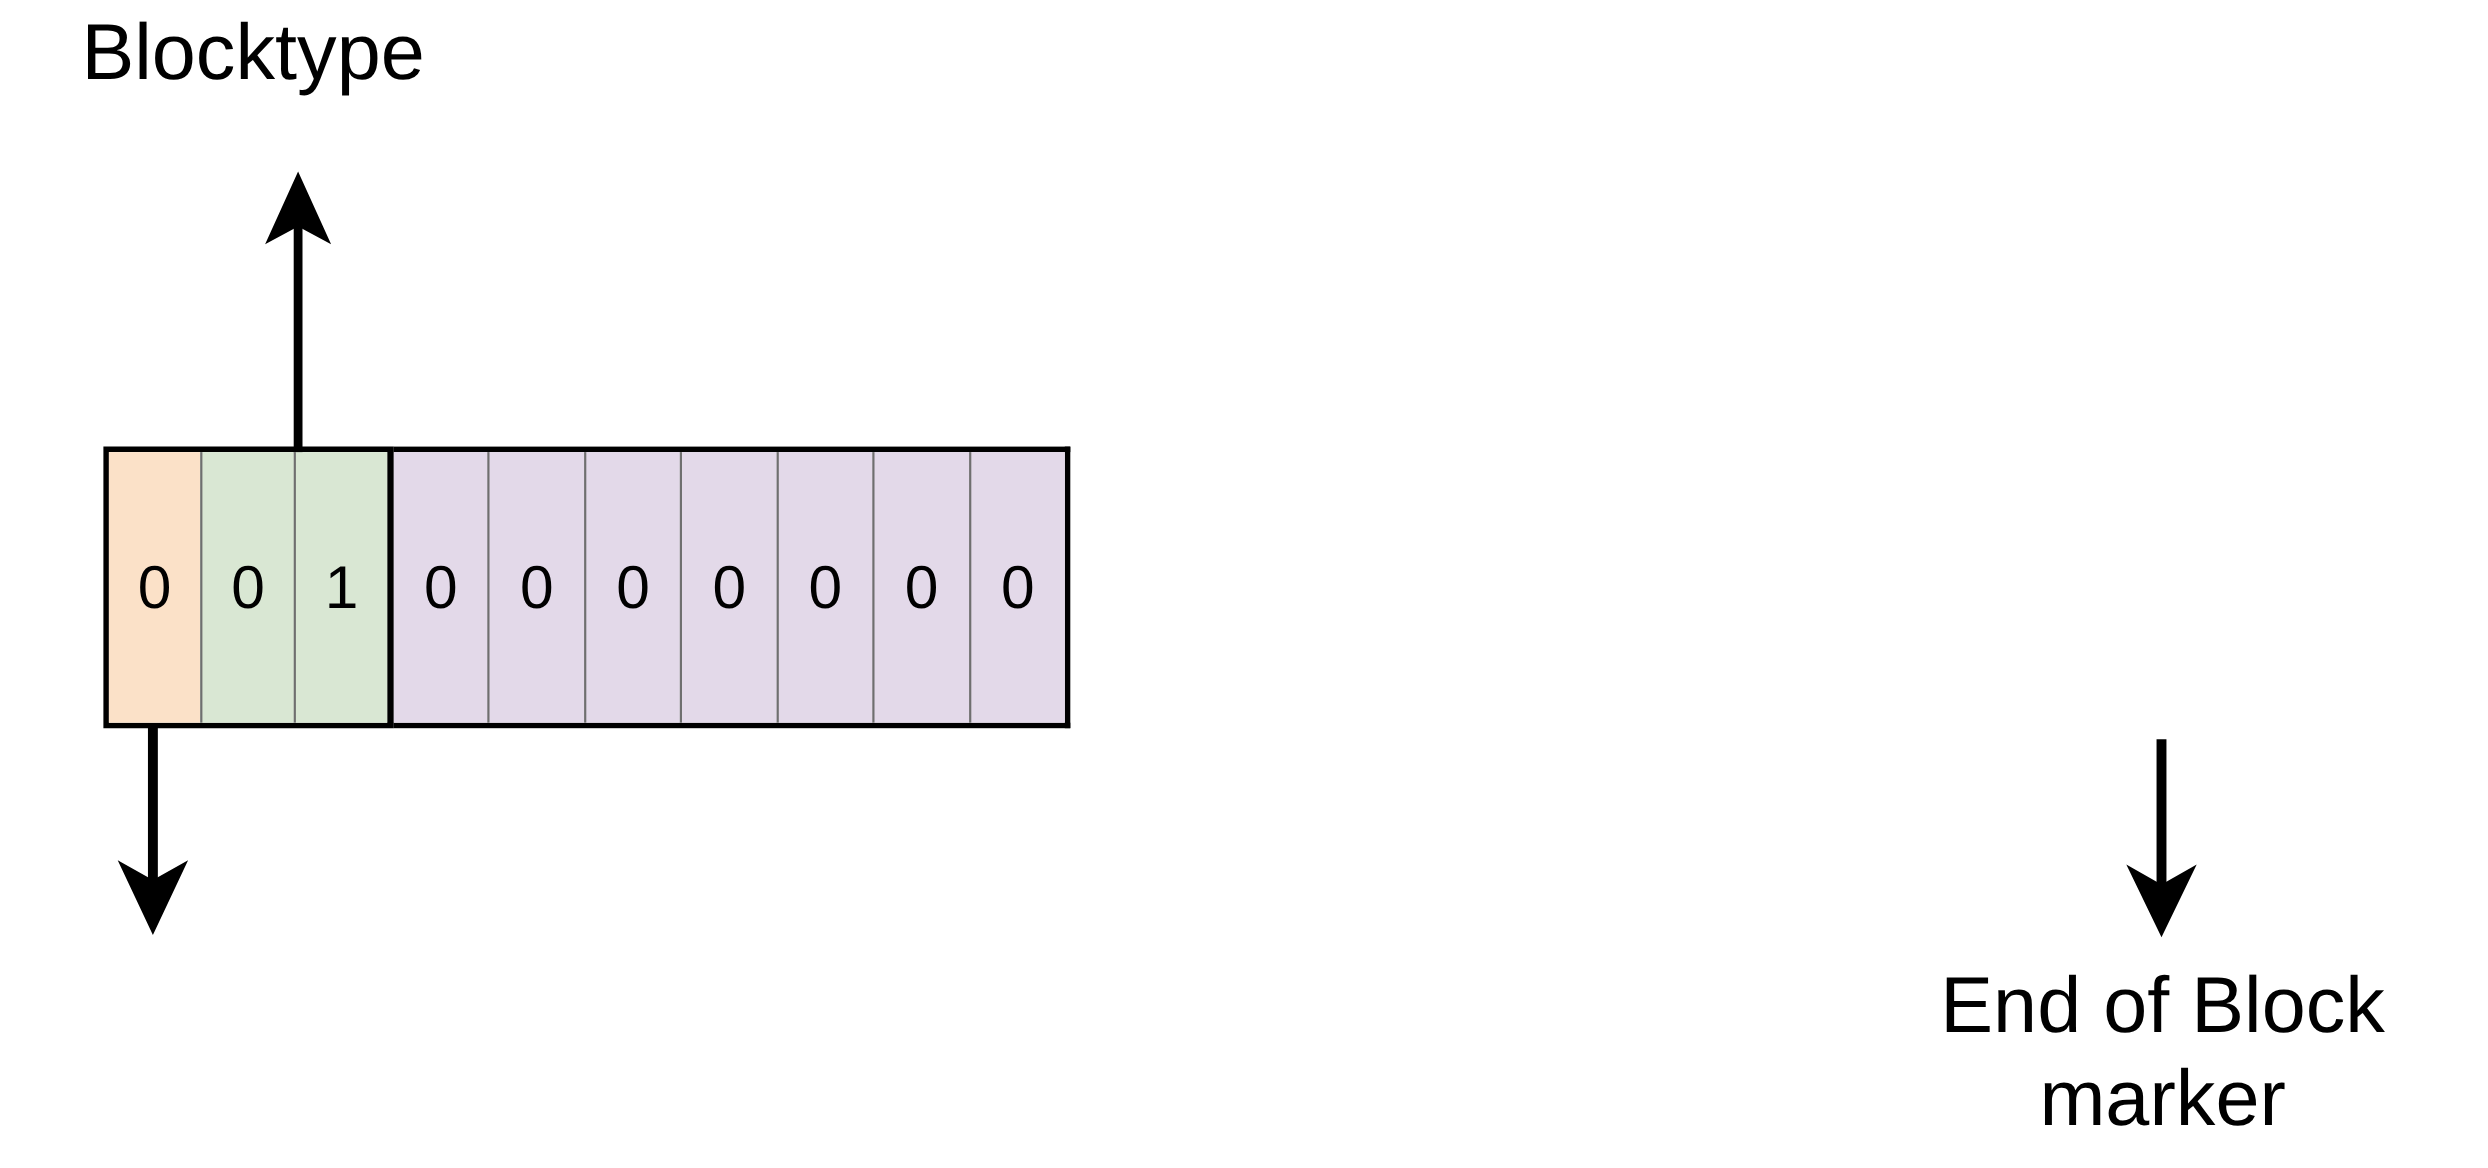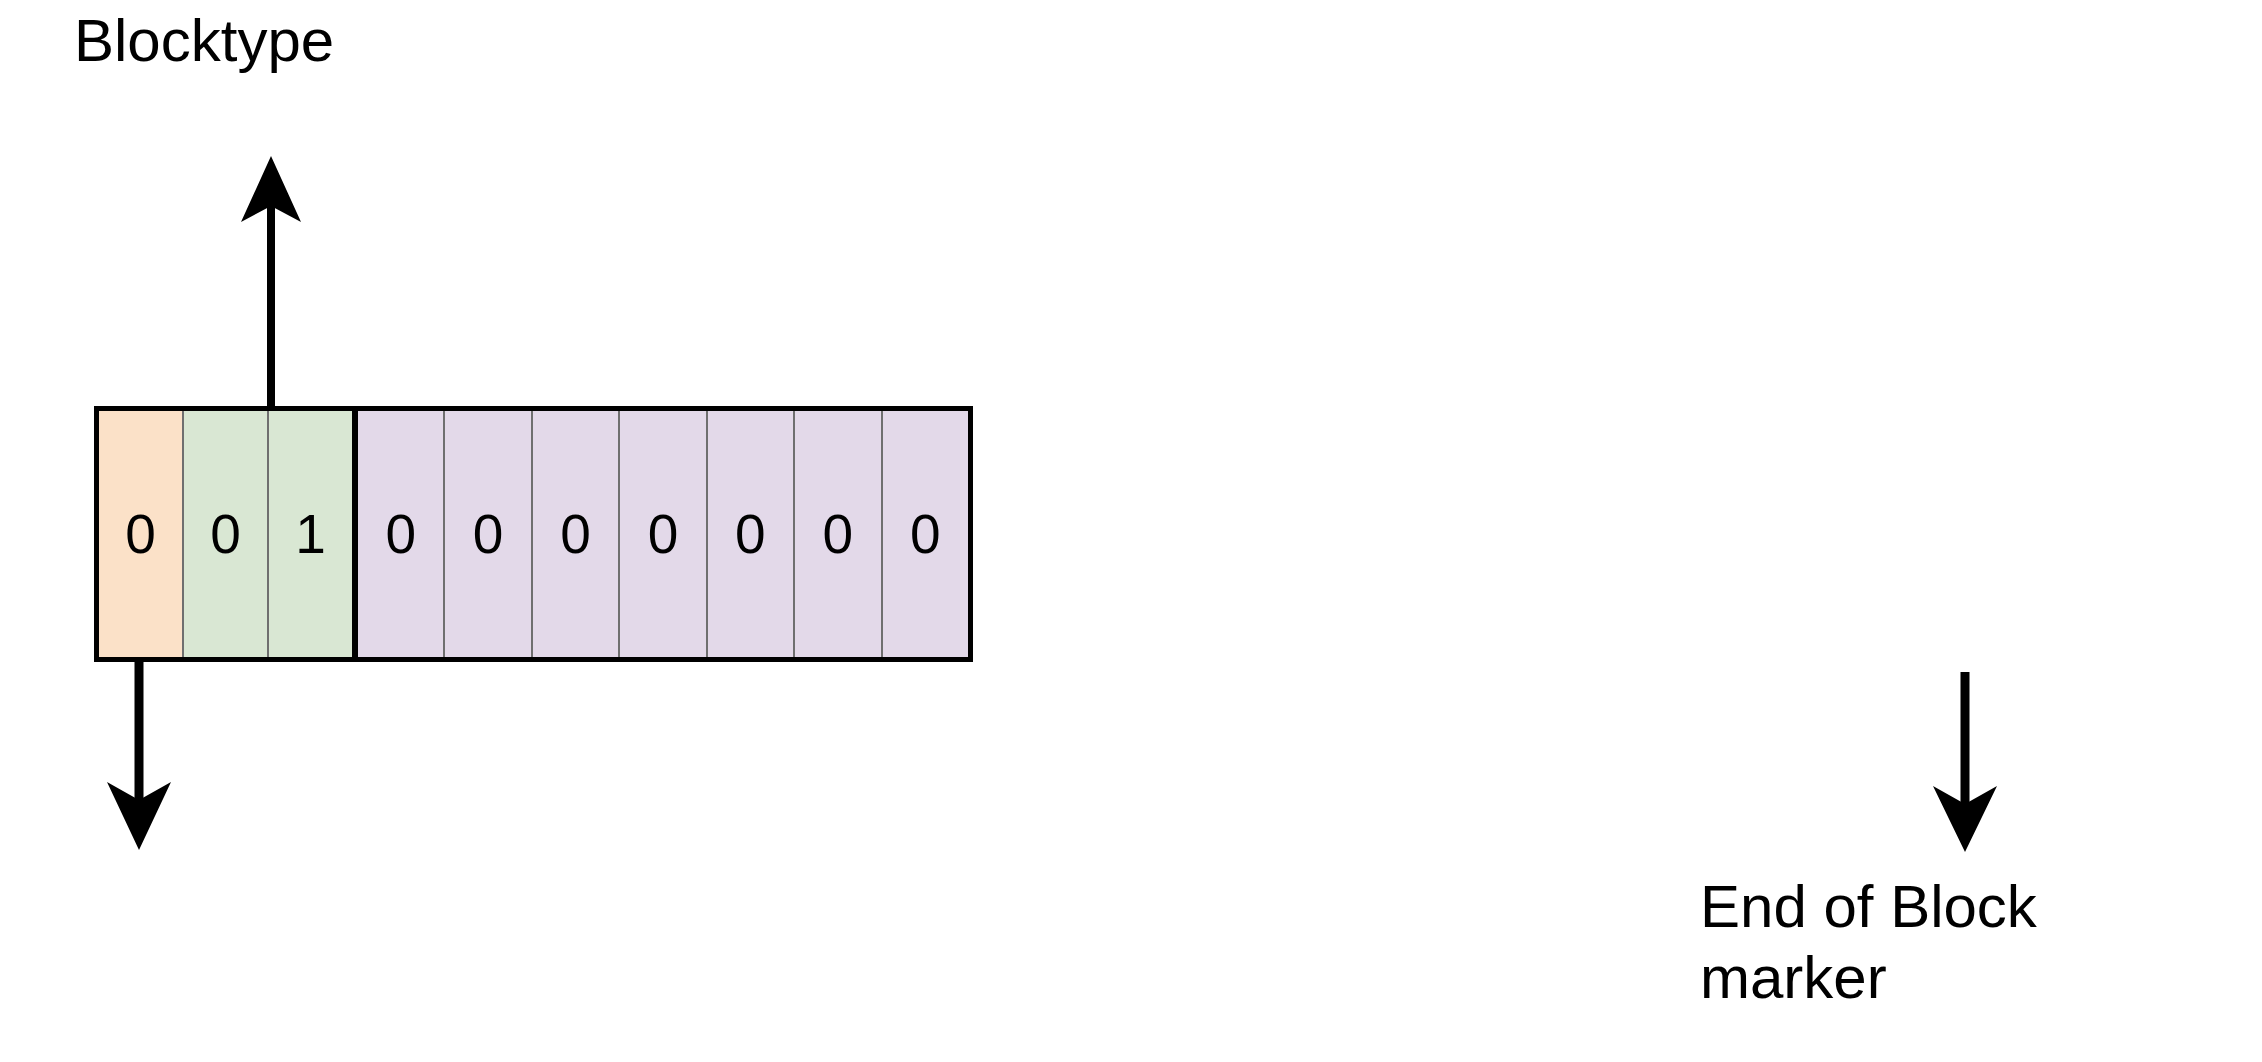--- a/index.html
+++ b/index.html
@@ -73,21 +73,21 @@
   .body-cell {
     background: #ffffff;
     font-size: 60px;
     flex: 1 1 auto;
   }
 
   
   .label {
     position: absolute;
     color: #000000;
-    font-size: 60px;
+    font-size: 72px;
     line-height: 1.18;
     white-space: pre-line;
   }
 
   .label-blocktype {
     left: 74px;
     top: 6px;
     text-align: left;
   }
 
@@ -95,20 +95,21 @@
     left: 0px;
     top: 872px;
     width: 282px;
     text-align: center;
   }
 
   .label-eob {
     left: 1700px;
     top: 872px;
     width: 532px;
+    text-align: center;
   }
 
   
   .arrow {
     position: absolute;
     overflow: visible;
   }
   .arrow-up-blocktype   { left: 231px;  top: 150px; }
   .arrow-down-lastblock { left: 101px;  top: 656px; }
   .arrow-down-eob       { left: 1927px; top: 668px; }

